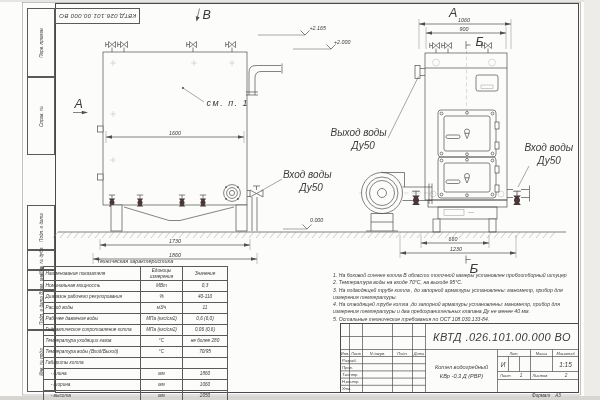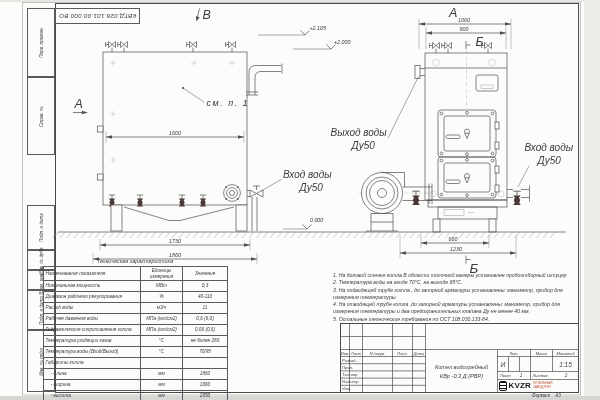--- a/index.html
+++ b/index.html
@@ -386,20 +386,21 @@
   <div id="notes">
       <div class="note-line">1.  На боковой стенке котла В области топочной камеры установлен пробоотборный штуцер</div>
       <div class="note-line">2.  Температура воды на входе  70°С,  на выходе  95°С.</div>
       <div class="note-line">3.  На подводящей трубе котла , до запорной арматуры установлены:  манометр, прибор для</div>
       <div class="note-line">измерения температуры.</div>
       <div class="note-line">4.  На отводящей трубе котла ,до запорной арматуры установлены:  манометр, прибор для</div>
       <div class="note-line">измерения температуры и два предохранительных клапана  Ду не менее  40 мм.</div>
       <div class="note-line">5.  Остальные технические требования по ОСТ  108.030.133-84.</div>
     </div>
 
+  <div class="tbt" style="left:425.5px;top:323.5px;width:153px;height:26px;font-size:11px;letter-spacing:.4px;">КВТД .026.101.00.000  ВО</div>
   <div class="tbt" style="left:340.5px;top:349.5px;width:9px;height:7px;font-size:3.9px;">Изм.</div>
   <div class="tbt" style="left:349.5px;top:349.5px;width:13px;height:7px;font-size:3.9px;">Лист</div>
   <div class="tbt" style="left:362.5px;top:349.5px;width:30px;height:7px;font-size:3.9px;">N докум.</div>
   <div class="tbt" style="left:392.5px;top:349.5px;width:20px;height:7px;font-size:3.9px;">Подп.</div>
   <div class="tbt" style="left:412.5px;top:349.5px;width:13px;height:7px;font-size:3.9px;">Дата</div>
   <div class="tbt left" style="left:342px;top:356.5px;width:20px;height:7.2px;font-size:4.1px;">Разраб.</div>
   <div class="tbt left" style="left:342px;top:363.7px;width:20px;height:7.2px;font-size:4.1px;">Пров.</div>
   <div class="tbt left" style="left:342px;top:370.9px;width:20px;height:7.2px;font-size:4.1px;">Т.контр.</div>
   <div class="tbt left" style="left:342px;top:378.1px;width:20px;height:7.2px;font-size:4.1px;">Н.контр.</div>
   <div class="tbt left" style="left:342px;top:385.3px;width:20px;height:7.2px;font-size:4.1px;">Утв.</div>
@@ -409,26 +410,18 @@
   </div>
   <div class="tbt" style="left:497.5px;top:349.5px;width:33px;height:7px;font-size:3.9px;">Лит.</div>
   <div class="tbt" style="left:530.5px;top:349.5px;width:22px;height:7px;font-size:3.9px;">Масса</div>
   <div class="tbt" style="left:552.5px;top:349.5px;width:26px;height:7px;font-size:3.9px;">Масштаб</div>
   <div class="tbt" style="left:497.5px;top:356.5px;width:11px;height:15px;font-size:6.5px;">И</div>
   <div class="tbt" style="left:552.5px;top:356.5px;width:26px;height:15px;font-size:6.5px;">1:15</div>
   <div class="tbt left" style="left:500px;top:371.5px;width:14px;height:8px;font-size:4.1px;">Лист</div>
   <div class="tbt" style="left:516px;top:371.5px;width:10px;height:8px;font-size:4.6px;">1</div>
   <div class="tbt left" style="left:532.5px;top:371.5px;width:20px;height:8px;font-size:4.1px;">Листов</div>
   <div class="tbt" style="left:560px;top:371.5px;width:12px;height:8px;font-size:4.6px;">2</div>
-  <div id="logo-row">
-    <div id="logo-icon"></div>
-    <span id="logo-text">KVZR</span>
-    <div class="logo-sub">
-      <span>КОТЕЛЬНЫЙ</span>
-      <span>ЗАВОД РЭП</span>
-    </div>
-  </div>
   <div id="format-row">
     <span>Формат</span>
     <span>А3</span>
   </div>
 
 </div>
 
 </body></html>

